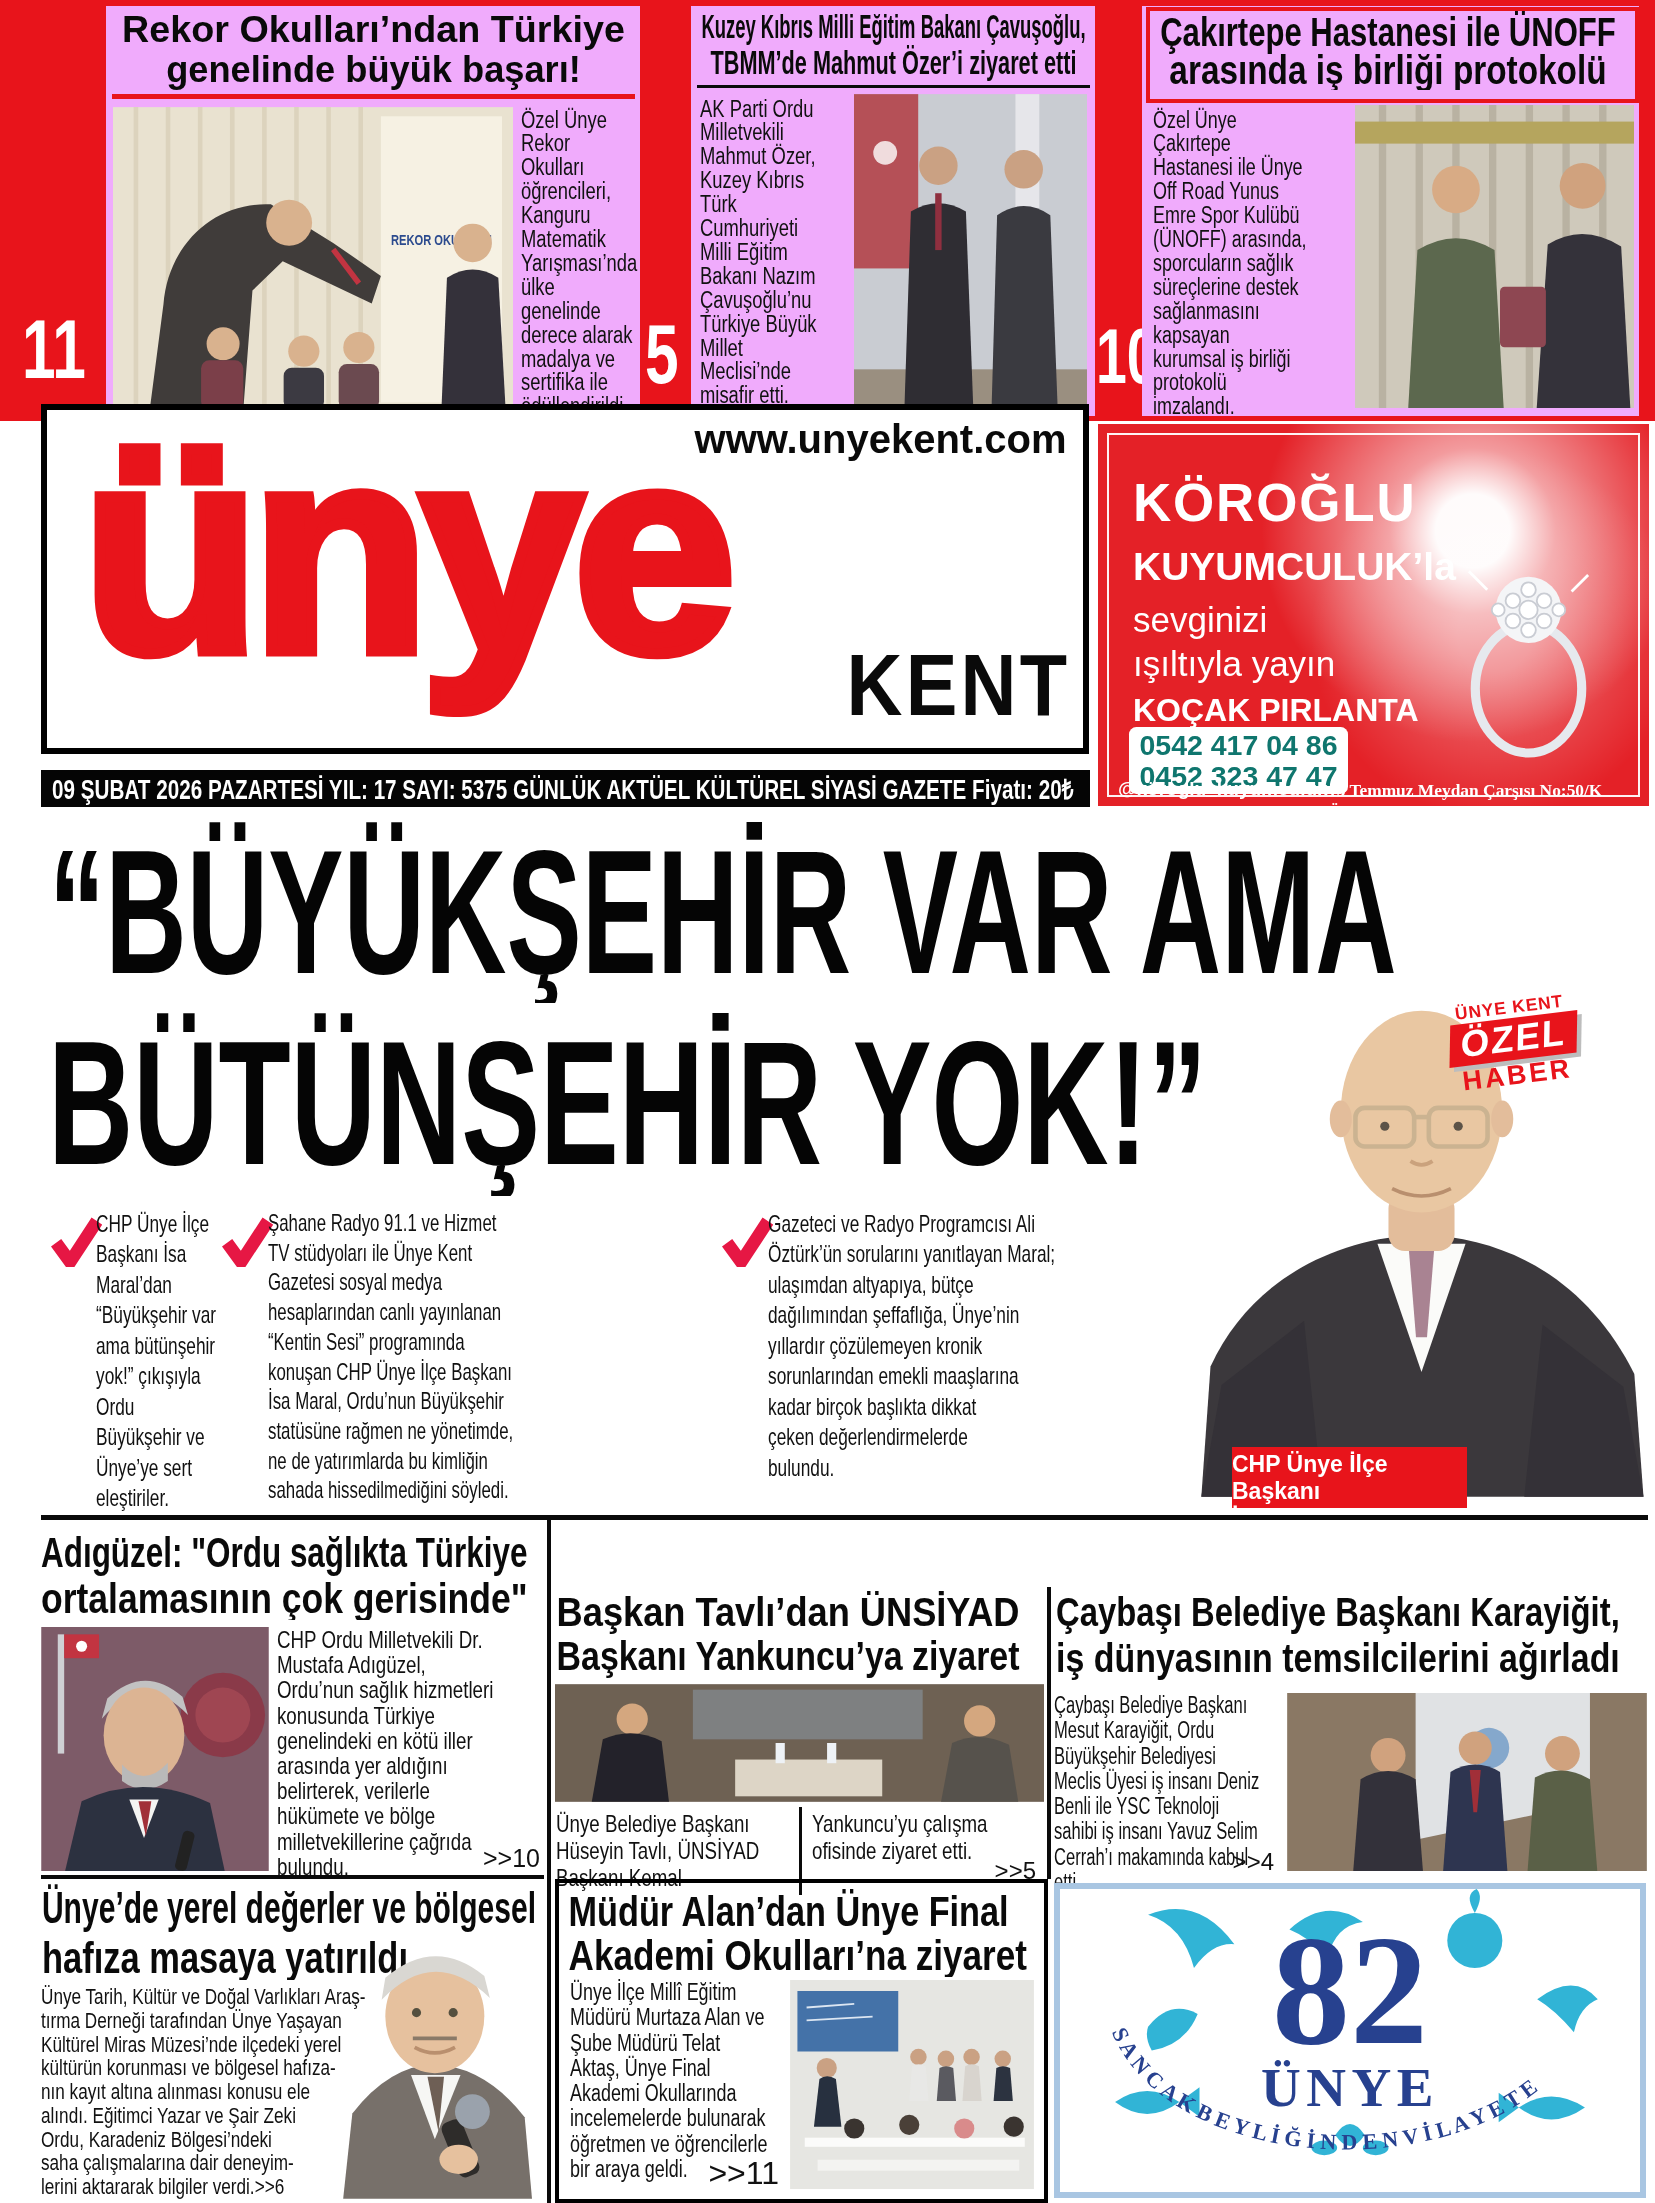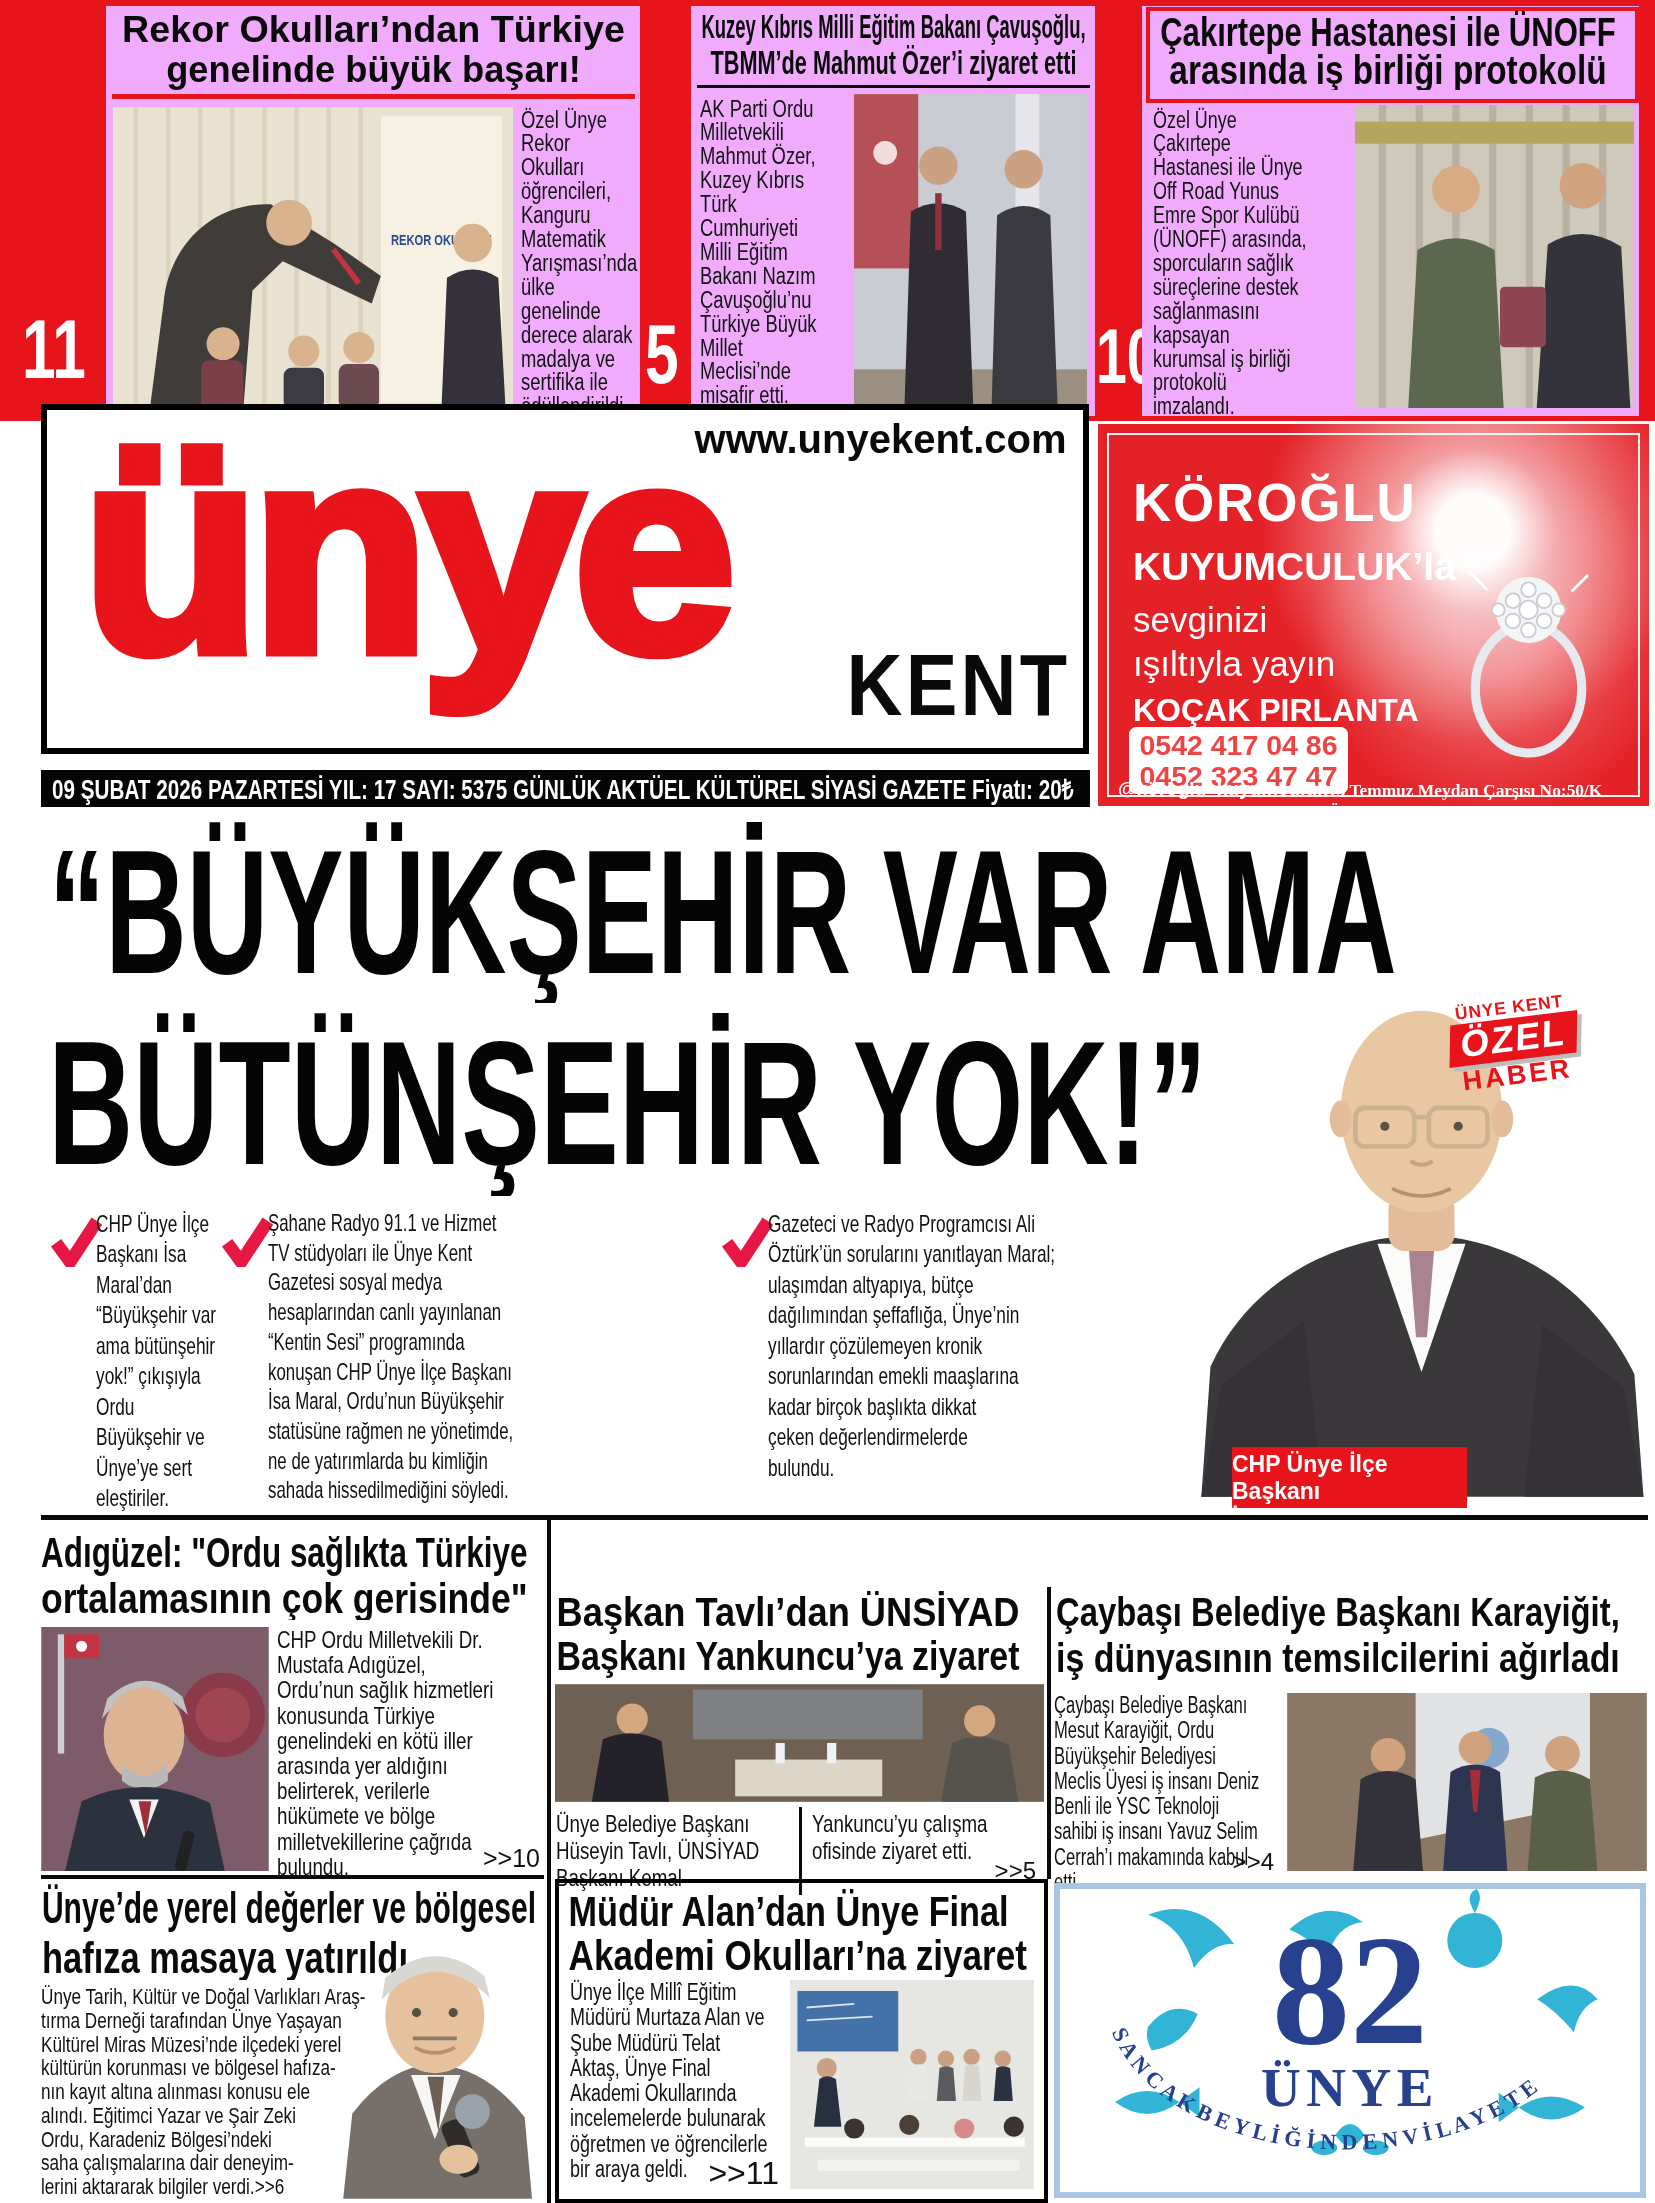--- a/index.html
+++ b/index.html
@@ -27,21 +27,21 @@
   #masthead-web{font-size:40px;font-weight:bold;color:#0a0a0a;}
   #masthead-mail{font-size:38px;font-weight:bold;color:#0a0a0a;}
   #datebar{background:#050505;}
   #ad-box{background:#e42127;}
   #ad-inner{position:absolute;inset:9.2px;border:2.8px solid rgba(255,255,255,.95);pointer-events:none;}
   #ad-burst{position:absolute;inset:0;
      background:radial-gradient(circle at 68% 28%, rgba(255,255,255,.98) 0 37px, rgba(255,255,255,.55) 83px, rgba(255,255,255,0) 211px),
                 radial-gradient(circle at 72% 55%, rgba(255,255,255,.35) 0 37px, rgba(255,255,255,0) 184px);}
   .ad-txt{color:#fff;position:absolute;left:35px;}
   #ad-phonebox{position:absolute;left:31px;top:303px;width:219px;height:64px;background:#fff;border-radius:7.3px;
-               color:#ef4444;font-weight:bold;font-size:28.5px;text-align:center;line-height:1.1;padding-top:2.8px;}
+               color:#0f766e;font-weight:bold;font-size:28.5px;text-align:center;line-height:1.1;padding-top:2.8px;}
   .banner-red{background:#e8141b;}
   .vline{background:#0a0a0a;}
   #ozel-badge{transform:rotate(-7deg);text-align:center;}
   #ozel-top{color:#e8141b;font-weight:bold;font-size:17.4px;letter-spacing:0.9px;}
   #ozel-mid{background:#e8141b;color:#fff;font-weight:bold;font-size:37px;letter-spacing:1.8px;
             transform:skewX(-8deg);box-shadow:4.6px 4.6px 0 #bdbdbd;padding:0 11px;display:inline-block;}
   #ozel-bot{color:#e8141b;font-weight:bold;font-size:27px;letter-spacing:2.8px;}
   #box-mudur{border:4.6px solid #000;}
   #box-82{border:6.4px solid #a9c6e2;background:#fff;}
   .cap-txt{font-size:24px;line-height:1.12;color:#111;}

